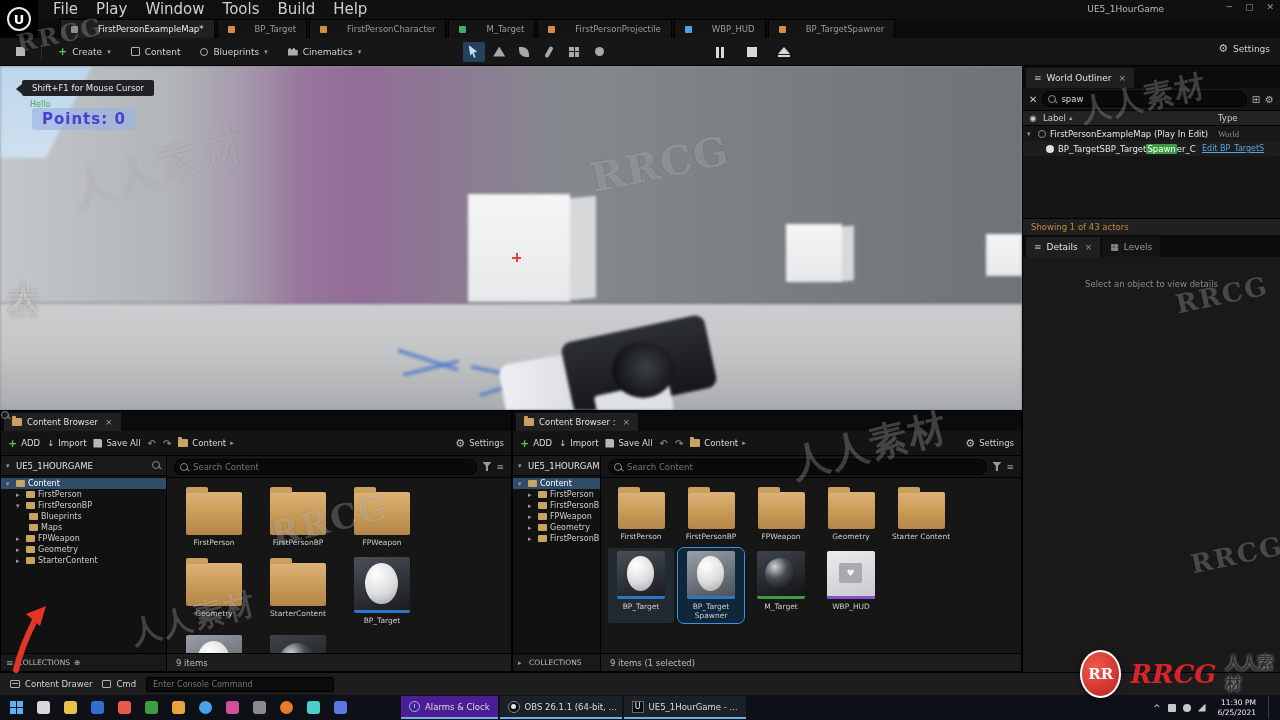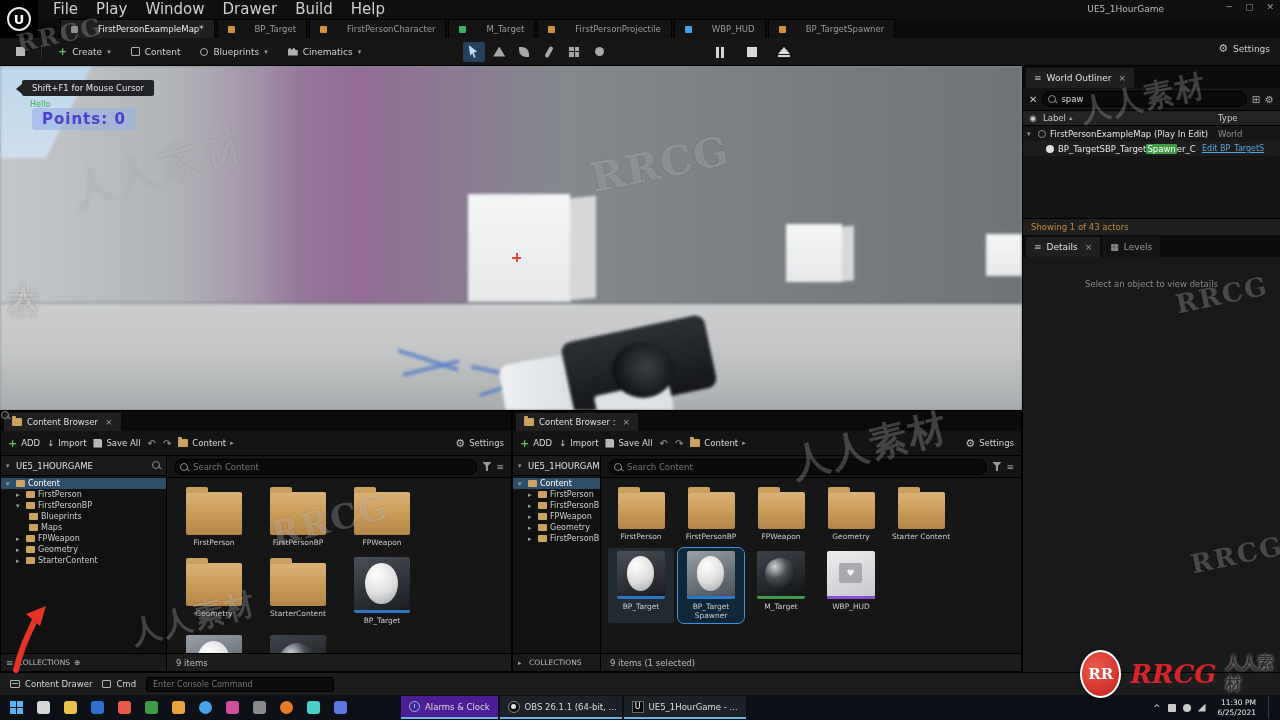--- a/index.html
+++ b/index.html
@@ -87,21 +87,21 @@
 .search-wrap input{width:100%;height:16px;background:#0a0a0a;border:1px solid #000;border-radius:8px;color:#ddd;font-size:8.5px;padding:0 6px 0 18px;outline:none;font-family:inherit;}
 .mag{position:absolute;left:6px;top:4px;width:9px;height:9px;}
 .mag::before{content:"";position:absolute;left:0;top:0;width:6px;height:6px;border:1.3px solid #8a8a8a;border-radius:50%;}
 .mag::after{content:"";position:absolute;left:6px;top:6px;width:3.5px;height:1.3px;background:#8a8a8a;transform:rotate(45deg);}
 .rp-ico{color:#b0b0b0;font-size:10px;}
 .rp-header{height:16px;background:#232323;border-top:1px solid #000;border-bottom:1px solid #000;display:flex;align-items:center;font-size:8.5px;color:#cccccc;}
 .col-eye{width:20px;text-align:center;}
 .col-label{flex:1;display:flex;align-items:center;gap:3px;}
 .col-type{width:62px;}
 .rp-row{height:15px;display:flex;align-items:center;font-size:8.5px;padding-left:4px;gap:4px;}
-.rp-row .rtype{width:62px;flex:none;}
+.rp-row .rtype{width:62px;flex:none;font-family:Liberation Serif, serif;}
 .row-dim{color:#909090;}
 .ico-globe{width:8px;height:8px;border:1px solid #8a8a8a;border-radius:50%;flex:none;}
 .ico-sphere{width:8px;height:8px;border-radius:50%;background:#e0e0e0;flex:none;}
 .rlabel{flex:1;overflow:hidden;white-space:nowrap;text-overflow:ellipsis;color:#e6e6e6;}
 .match{background:var(--match-green,#3f9b43);color:#fff;border-radius:1px;padding:0 1px;}
 .rlink{color:var(--link-blue,#58a6e0);text-decoration:underline;width:78px;flex:none;font-size:8px;overflow:hidden;white-space:nowrap;}
 .rp-filler{flex:0 0 62px;background:#151515;}
 .rp-status{height:17px;background:#202020;border-top:1px solid #000;display:flex;align-items:center;padding:0 8px;font-size:8.5px;color:var(--warning-orange,#c08a3e);}
 .rp-dtabs{height:22px;background:#0c0c0c;display:flex;align-items:flex-end;gap:2px;padding-left:3px;}
 .rp-details{flex:1;background:#191919;display:flex;justify-content:center;padding-top:22px;font-size:8.5px;color:#8a8a8a;}
@@ -208,21 +208,21 @@
 
 <div id="stage">
 
   <div class="ue-logo">
       <span class="circ">U</span>
     </div>
   <div class="menubar">
     <span class="menu-item">File</span>
     <span class="menu-item">Play</span>
     <span class="menu-item">Window</span>
-    <span class="menu-item">Drawer</span>
+    <span class="menu-item">Tools</span>
     <span class="menu-item">Build</span>
     <span class="menu-item">Help</span>
     <span class="win-title">UE5_1HourGame</span>
     <span class="win-controls">
       <span>─</span>
       <span>▢</span>
       <span>✕</span>
     </span>
   </div>
 

